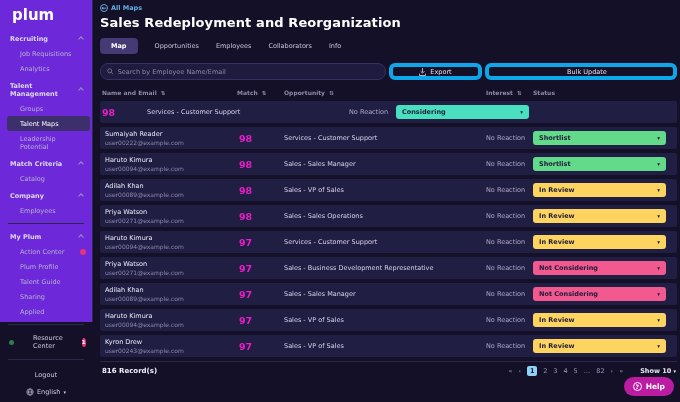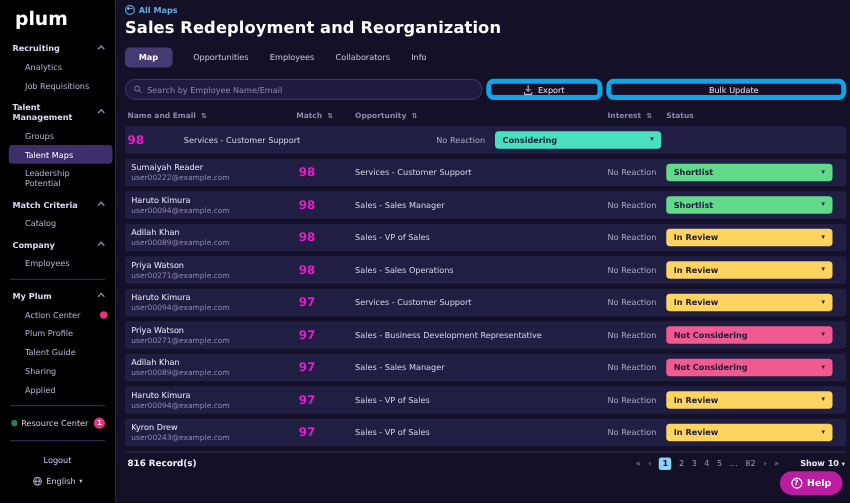--- a/index.html
+++ b/index.html
@@ -2,32 +2,32 @@
 <html><head>
 <meta charset="utf-8">
 <style>
   * { margin:0; padding:0; box-sizing:border-box; }
   body { background:#000; }
   .screen{ width:680px; height:402px; position:relative; overflow:hidden;
     background:#131028; color:#e8e6f4;
     font-family:"DejaVu Sans","Liberation Sans",sans-serif; }
 
   
-  .sidebar{ position:absolute; left:0; top:0; width:93px; height:402px;
-    background:#000000; border-right:1px solid #2b2850; }
+  .sidebar{ position:absolute; left:0; top:0; width:93px; height:322px;
+    background:#6d28d9; border-right:1px solid #2b2850; }
   .logo{ font-size:15px; font-weight:bold; color:#fff; padding:6px 0 5px 12px; }
   .sec-head{ display:flex; align-items:center; justify-content:space-between;
     padding:4px 9px 3px 10px; margin-top:2px; font-size:6.5px; font-weight:bold; color:#ddd9ee; }
   .chev{ width:4px; height:4px; border-left:1px solid #9b96b8; border-top:1px solid #9b96b8;
     transform:rotate(45deg); flex:0 0 auto; }
   .side-item{ font-size:6.5px; color:#b7b2d0; padding:3.5px 6px 3.5px 20px; display:flex; align-items:center; }
   .side-item.active{ background:#3c2f6c; color:#fff; margin:0 2px 0 7px; padding-left:13px; border-radius:3px; }
   .side-div{ height:1px; background:#2b2850; margin:5px 8px; }
   .ac-badge{ margin-left:auto; width:6px; height:6px; border-radius:50%; background:#e8327c; }
-  .rc{ display:flex; align-items:center; gap:3px; padding:4px 8px 4px 9px; font-size:6.5px; color:#cfcbe4; }
+  .rc{ display:flex; align-items:center; gap:19px; padding:4px 8px 4px 9px; font-size:6.5px; color:#cfcbe4; }
   .rc-dot{ width:5px; height:5px; border-radius:50%; background:#2e7d4f; flex:0 0 auto; }
   .rc-badge{ margin-left:auto; width:9px; height:9px; border-radius:50%; background:#ef2e7c;
     color:#fff; font-size:5.5px; display:flex; align-items:center; justify-content:center; font-weight:bold; }
   .logout{ text-align:center; font-size:6.5px; color:#cfcbe4; padding:6px 0 4px; }
   .lang{ display:flex; align-items:center; justify-content:center; gap:3px;
     font-size:6.5px; color:#cfcbe4; padding:5px 0; }
   .lang .caret{ font-size:5px; }
 
   
   .main{ position:absolute; left:94px; top:0; right:0; bottom:0; padding:4px 3px 0 6px; }
@@ -97,22 +97,22 @@
 
 <div class="screen">
 
   <div class="sidebar">
     <div class="logo">plum</div>
 
     <div class="sec-head">
       <span>Recruiting</span>
       <span class="chev"></span>
     </div>
+    <div class="side-item">Job Requisitions</div>
     <div class="side-item">Analytics</div>
-    <div class="side-item">Job Requisitions</div>
 
     <div class="sec-head">
       <span>Talent Management</span>
       <span class="chev"></span>
     </div>
     <div class="side-item">Groups</div>
     <div class="side-item active">Talent Maps</div>
     <div class="side-item">Leadership Potential</div>
 
     <div class="sec-head">

